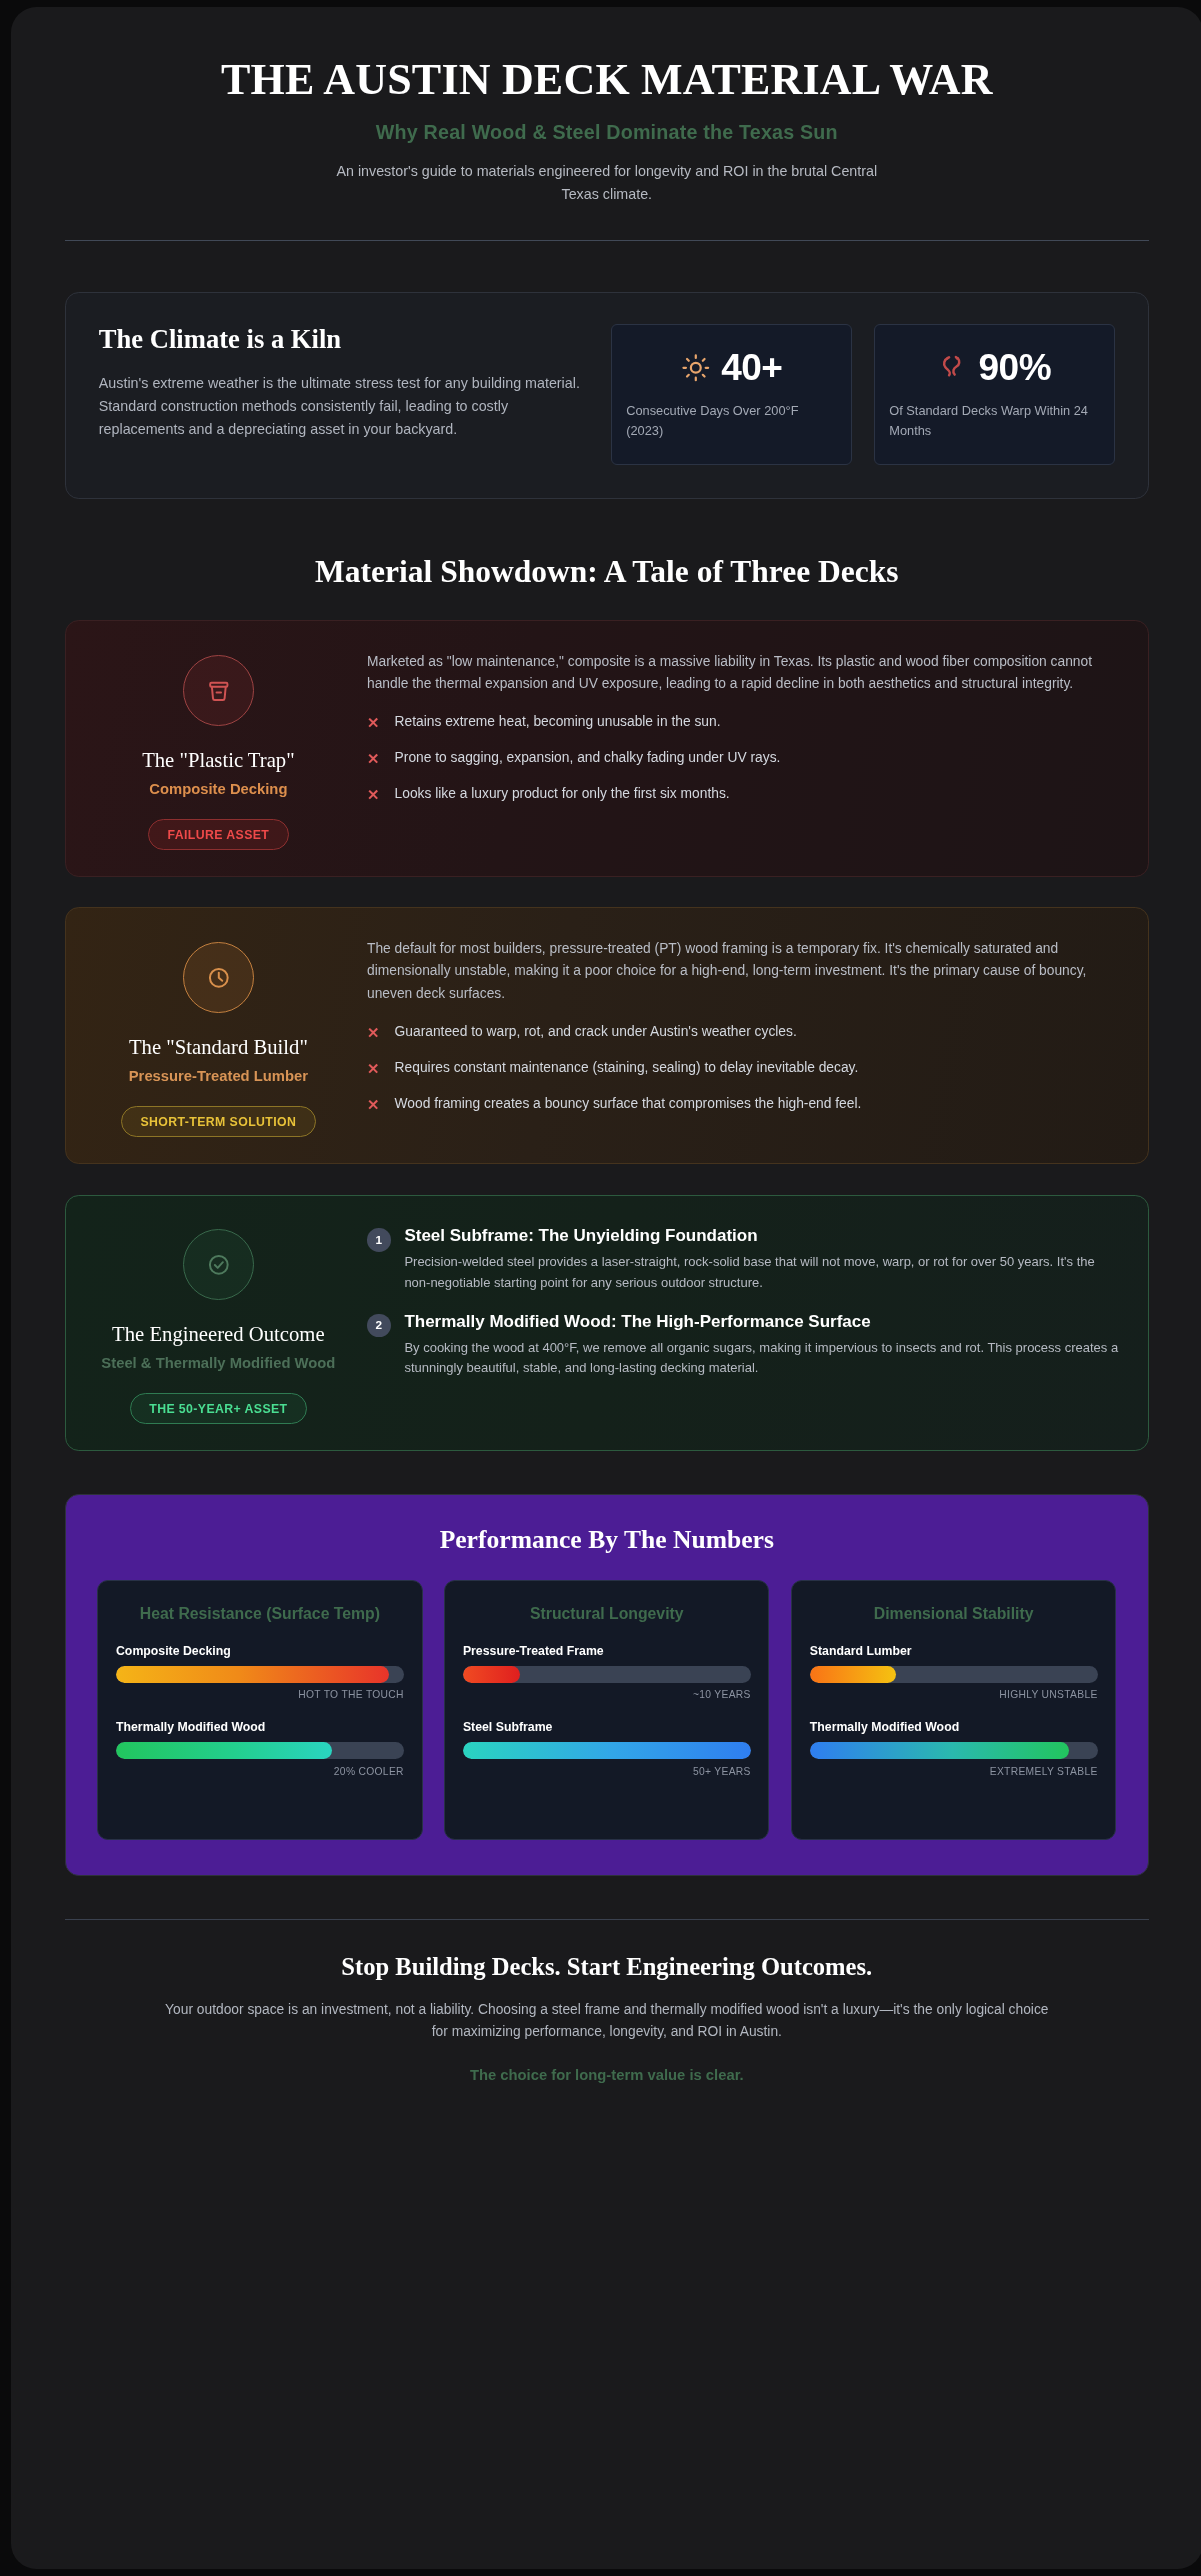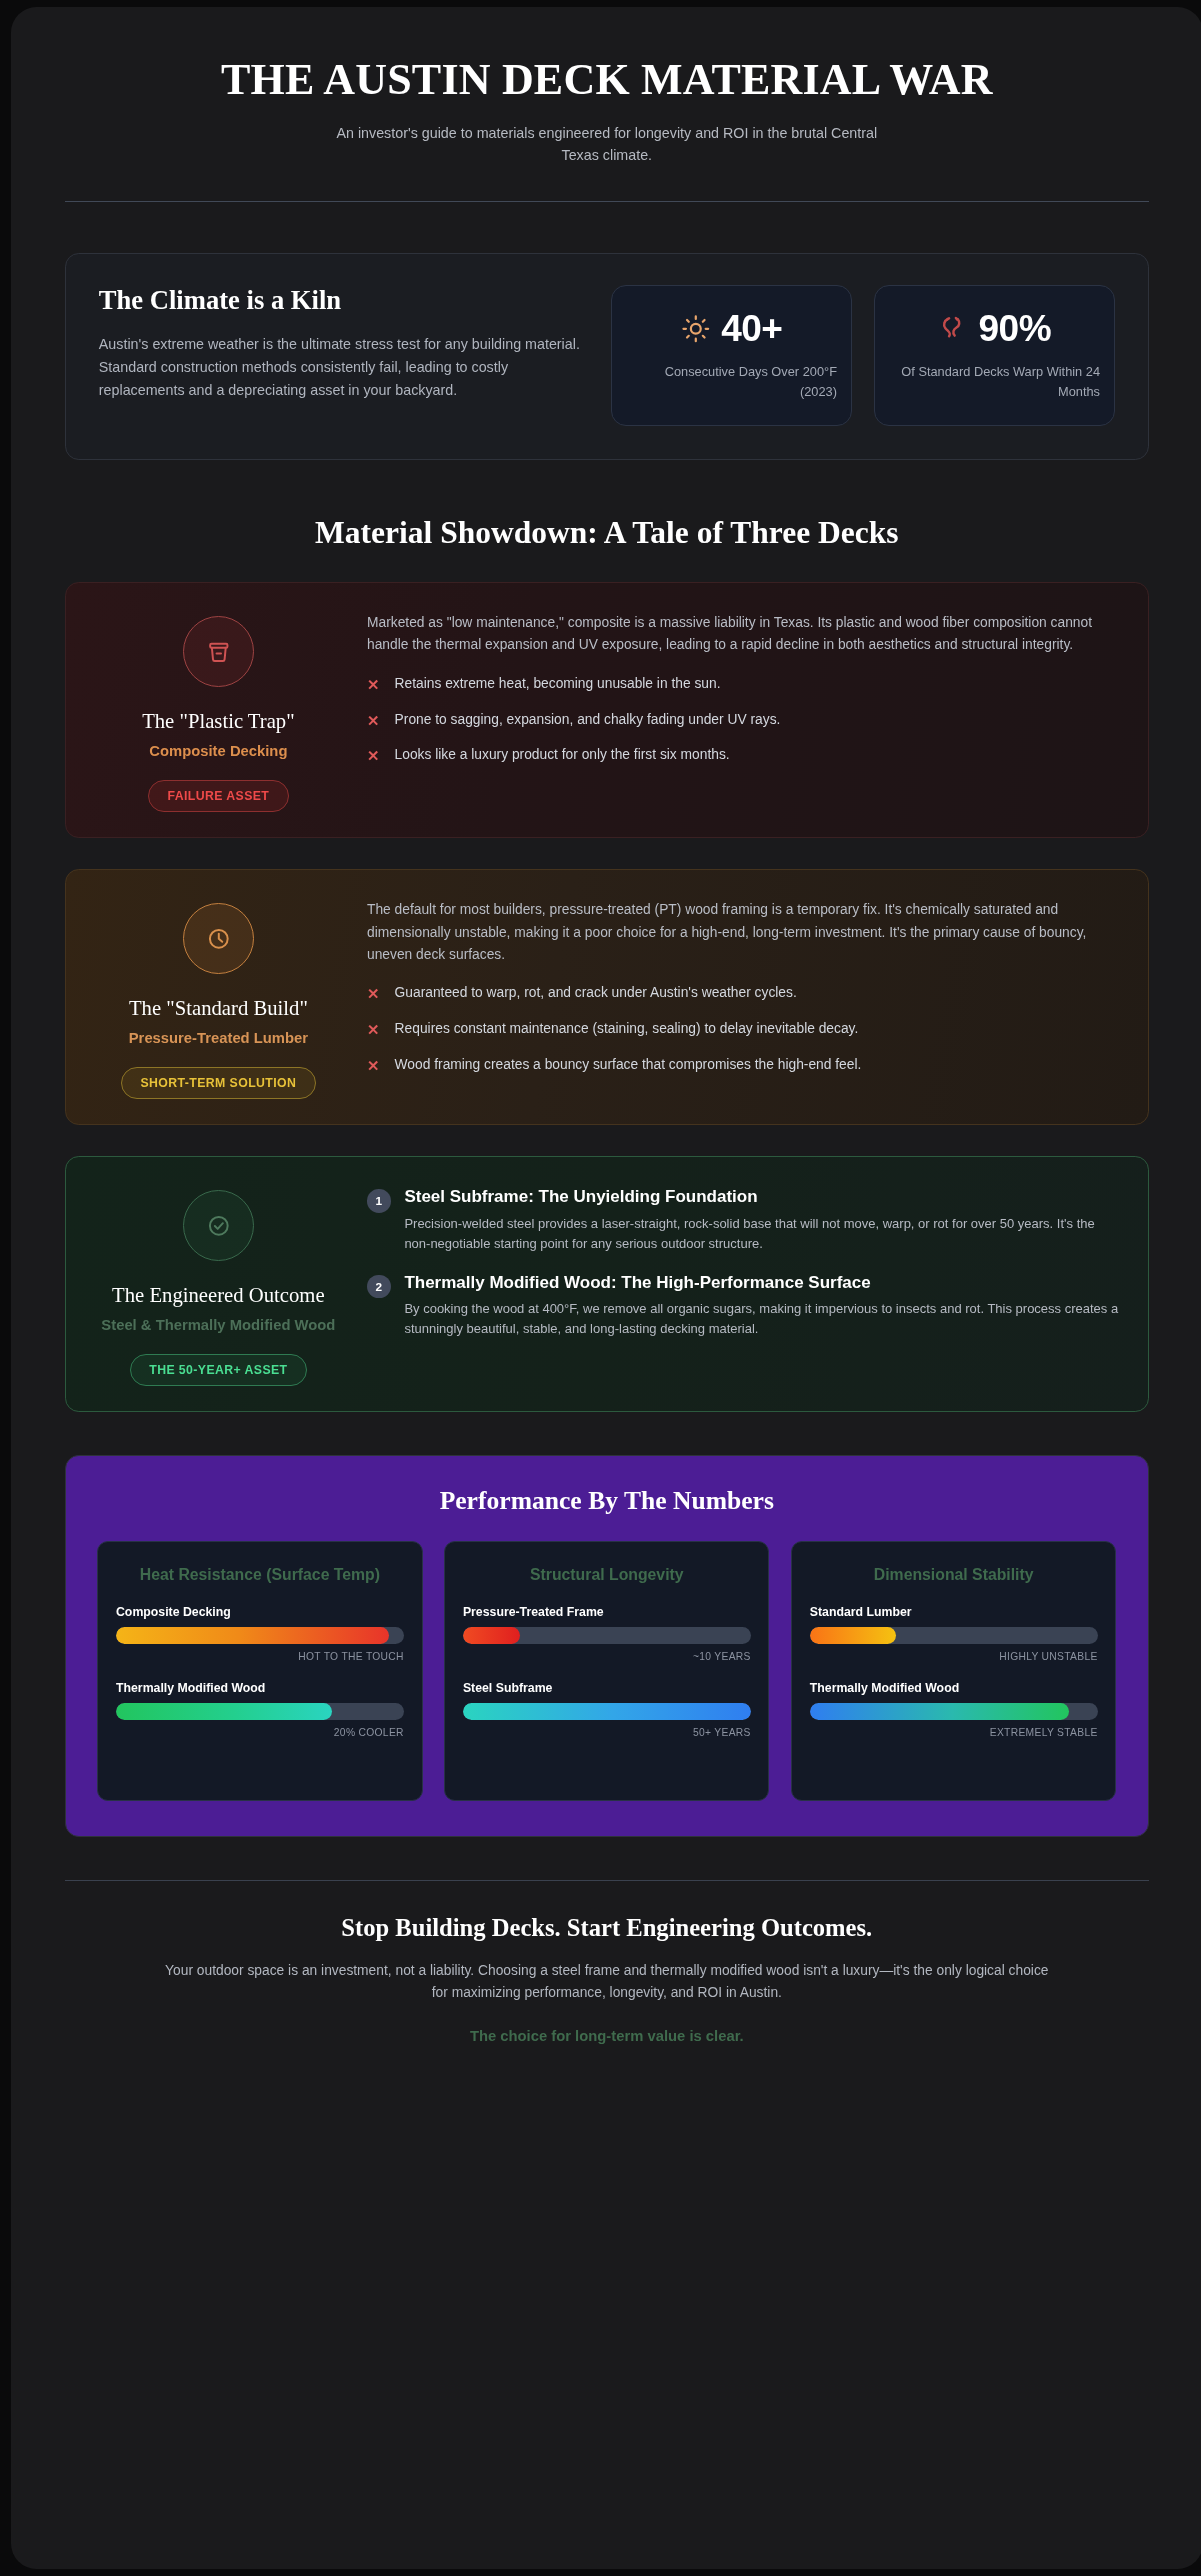--- a/index.html
+++ b/index.html
@@ -88,23 +88,23 @@
     margin-top: 16.7px;
     font-size: 14.3px;
     line-height: 1.62;
     color: #b0b5bf;
   }
   .stat-row { display: flex; gap: 22.7px; flex: 1; }
   .stat-box {
     flex: 1;
     background: #141a28;
     border: 1px solid #2b3344;
-    border-radius: 15px;
+    border-radius: 6px;
     padding: 21.7px 13.8px 23.6px;
-    text-align: right;
+    text-align: left;
   }
   .stat-top {
     display: flex; align-items: center; justify-content: center; gap: 10.8px;
   }
   .stat-value { font-size: 37px; font-weight: 700; color: #fff; letter-spacing: -0.5px; }
   .stat-label {
     margin-top: 11.8px;
     font-size: 12.8px;
     line-height: 1.55;
     color: #a3a9b5;
@@ -289,20 +289,21 @@
 </style>
 </head>
 <body>
 
 <div class="frame">
   <div class="watermark">DECKS</div>
   <div class="page">
 
     <div class="hero">
       <h1 class="hero-title">THE AUSTIN DECK MATERIAL WAR</h1>
+      <div class="hero-sub">Why Real Wood &amp; Steel Dominate the Texas Sun</div>
       <p class="hero-desc">An investor's guide to materials engineered for longevity and ROI in the brutal Central Texas climate.</p>
       <div class="divider"></div>
     </div>
 
     <div class="climate-card">
       <div class="climate-left">
         <div class="climate-title">The Climate is a Kiln</div>
         <p class="climate-body">Austin's extreme weather is the ultimate stress test for any building material. Standard construction methods consistently fail, leading to costly replacements and a depreciating asset in your backyard.</p>
       </div>
       <div class="stat-row">

